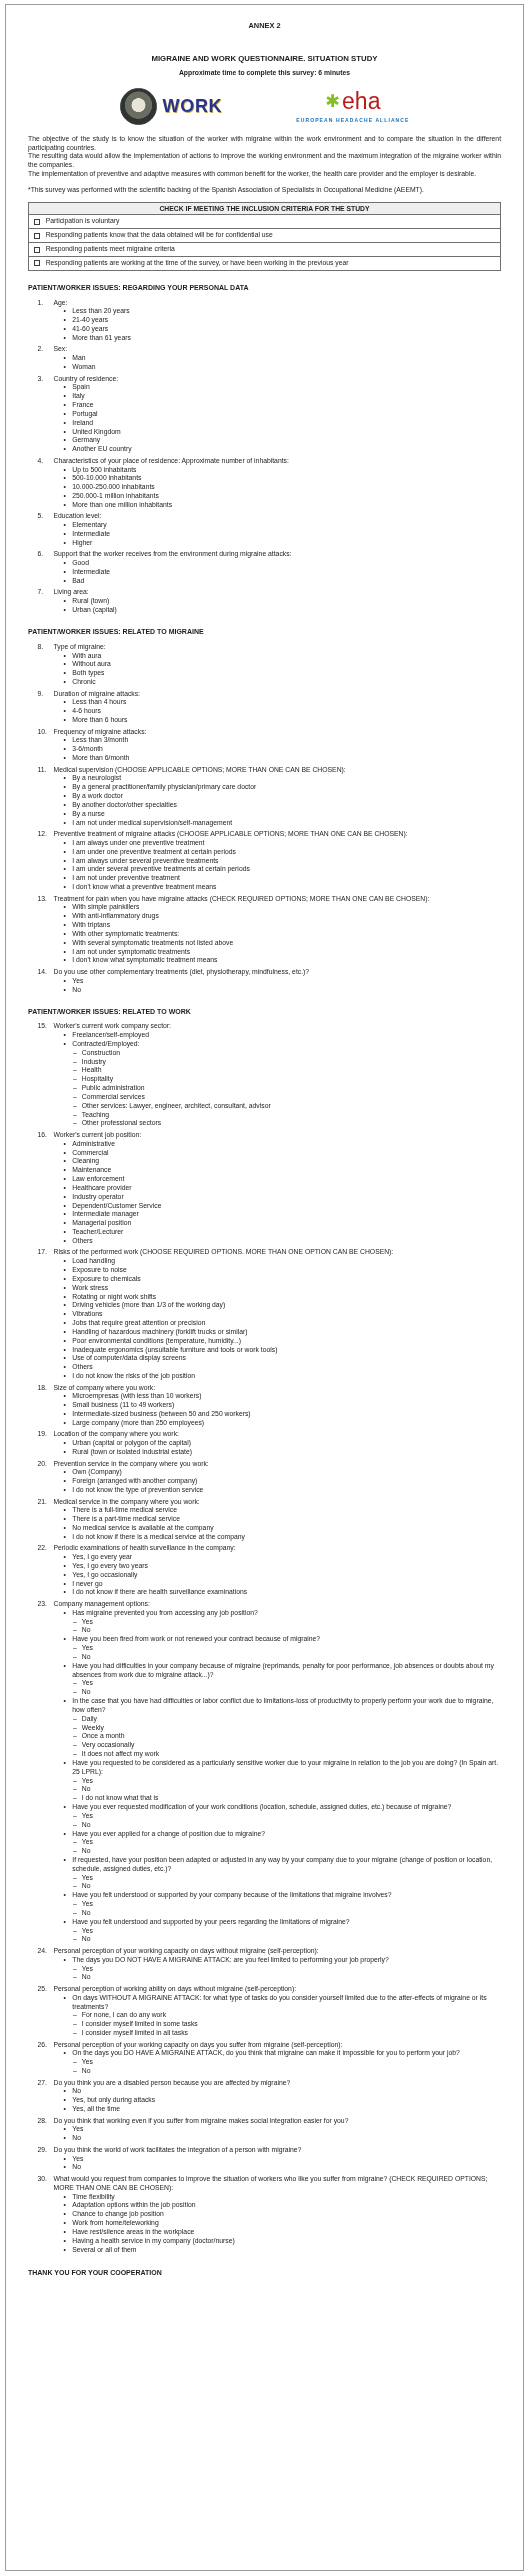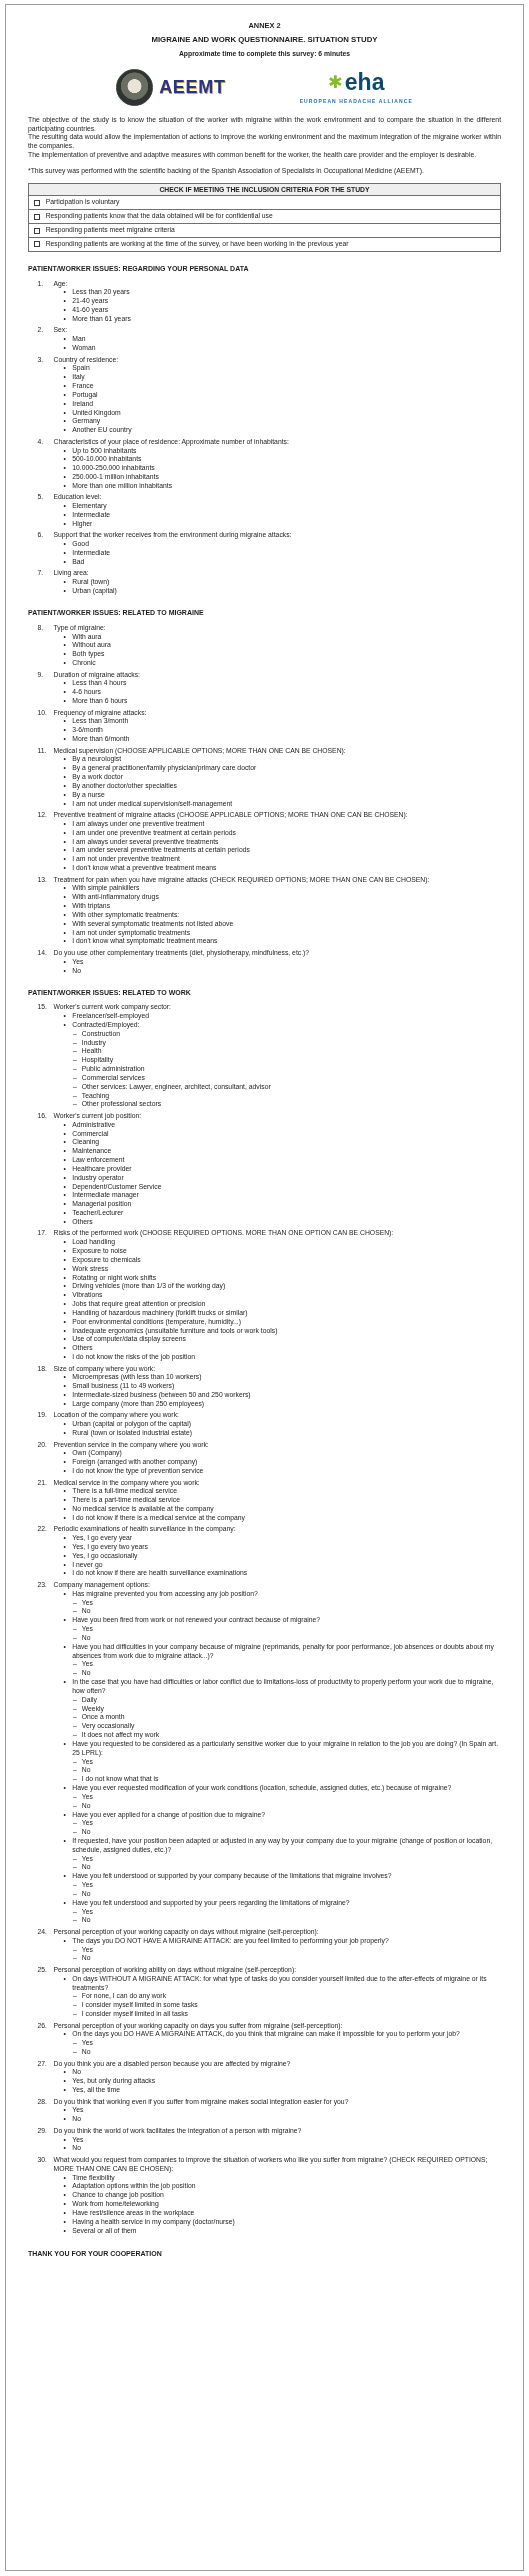--- a/index.html
+++ b/index.html
@@ -11,38 +11,38 @@
     -webkit-font-smoothing:antialiased;
   }
   .page { width:529px; min-height:2576px; background:#fff; }
   .frame {
     margin:4px 5.4px;
     border:0.7px solid #9c9c9c;
     padding:13.5px 21.6px 19px;
     min-height:2567px;
   }
   .annex { font-size:7.4px; font-weight:bold; text-align:center; margin-top:2.7px; }
-  .title { font-size:7.8px; font-weight:bold; text-align:center; margin-top:5px; }
+  .title { font-size:7.8px; font-weight:bold; text-align:center; margin-top:24px; }
   .subtitle { font-size:6.8px; font-weight:bold; text-align:center; margin-top:6px; }
 
   .logos { display:flex; justify-content:center; align-items:center; gap:74px; margin:12px 0 9.5px; }
   .logo-aeemt { display:flex; align-items:center; gap:6px; }
   .seal {
     width:37px; height:37px; border-radius:50%; display:inline-block;
     background:radial-gradient(circle at 50% 46%, #e9e5d6 0 26%, #6a6d62 28% 52%, #2f3331 54% 100%);
     border:1.4px solid #3b3e3b;
   }
   .aeemt-text {
     font-size:18px; font-weight:bold; letter-spacing:0.7px; color:#27348b;
     text-shadow:0.7px 0.7px 0 #c9a848;
   }
   .logo-eha { display:flex; flex-direction:column; align-items:center; gap:3.4px; }
   .eha-mark { display:flex; align-items:center; gap:2px; }
   .eha-star { color:#86bc25; font-size:17.6px; line-height:1; }
-  .eha-word { color:#0c4a6e; font-size:23px; font-weight:bold; line-height:1; }
+  .eha-word { color:#b91c1c; font-size:23px; font-weight:normal; line-height:1; }
   .eha-caption { color:#1d70b7; font-size:5px; font-weight:bold; letter-spacing:1.1px; }
 
   .intro { margin-top:6.8px; }
   .intro p { font-size:6.8px; line-height:1.3; text-align:justify; }
   .note { font-size:6.8px; line-height:1.3; margin-top:6.8px; }
 
   table.criteria { width:100%; border-collapse:collapse; margin:8px 0 2.7px; }
   table.criteria th, table.criteria td { border:0.7px solid #6f6f6f; font-size:6.8px; padding:2px 4.7px; text-align:left; }
   table.criteria th { text-align:center; font-weight:bold; background:#efefef; }
   .cb {
@@ -72,21 +72,21 @@
 <div class="page">
   <div class="frame">
 
     <div class="annex">ANNEX 2</div>
     <div class="title">MIGRAINE AND WORK QUESTIONNAIRE. SITUATION STUDY</div>
     <div class="subtitle">Approximate time to complete this survey: 6 minutes</div>
 
     <div class="logos">
       <div class="logo-aeemt">
         <span class="seal"></span>
-        <span class="aeemt-text">AEEMT</span>
+        <span class="aeemt-text">WORK</span>
       </div>
       <div class="logo-eha">
         <div class="eha-mark">
           <span class="eha-star">✱</span>
           <span class="eha-word">eha</span>
         </div>
         <div class="eha-caption">EUROPEAN HEADACHE ALLIANCE</div>
       </div>
     </div>
 

